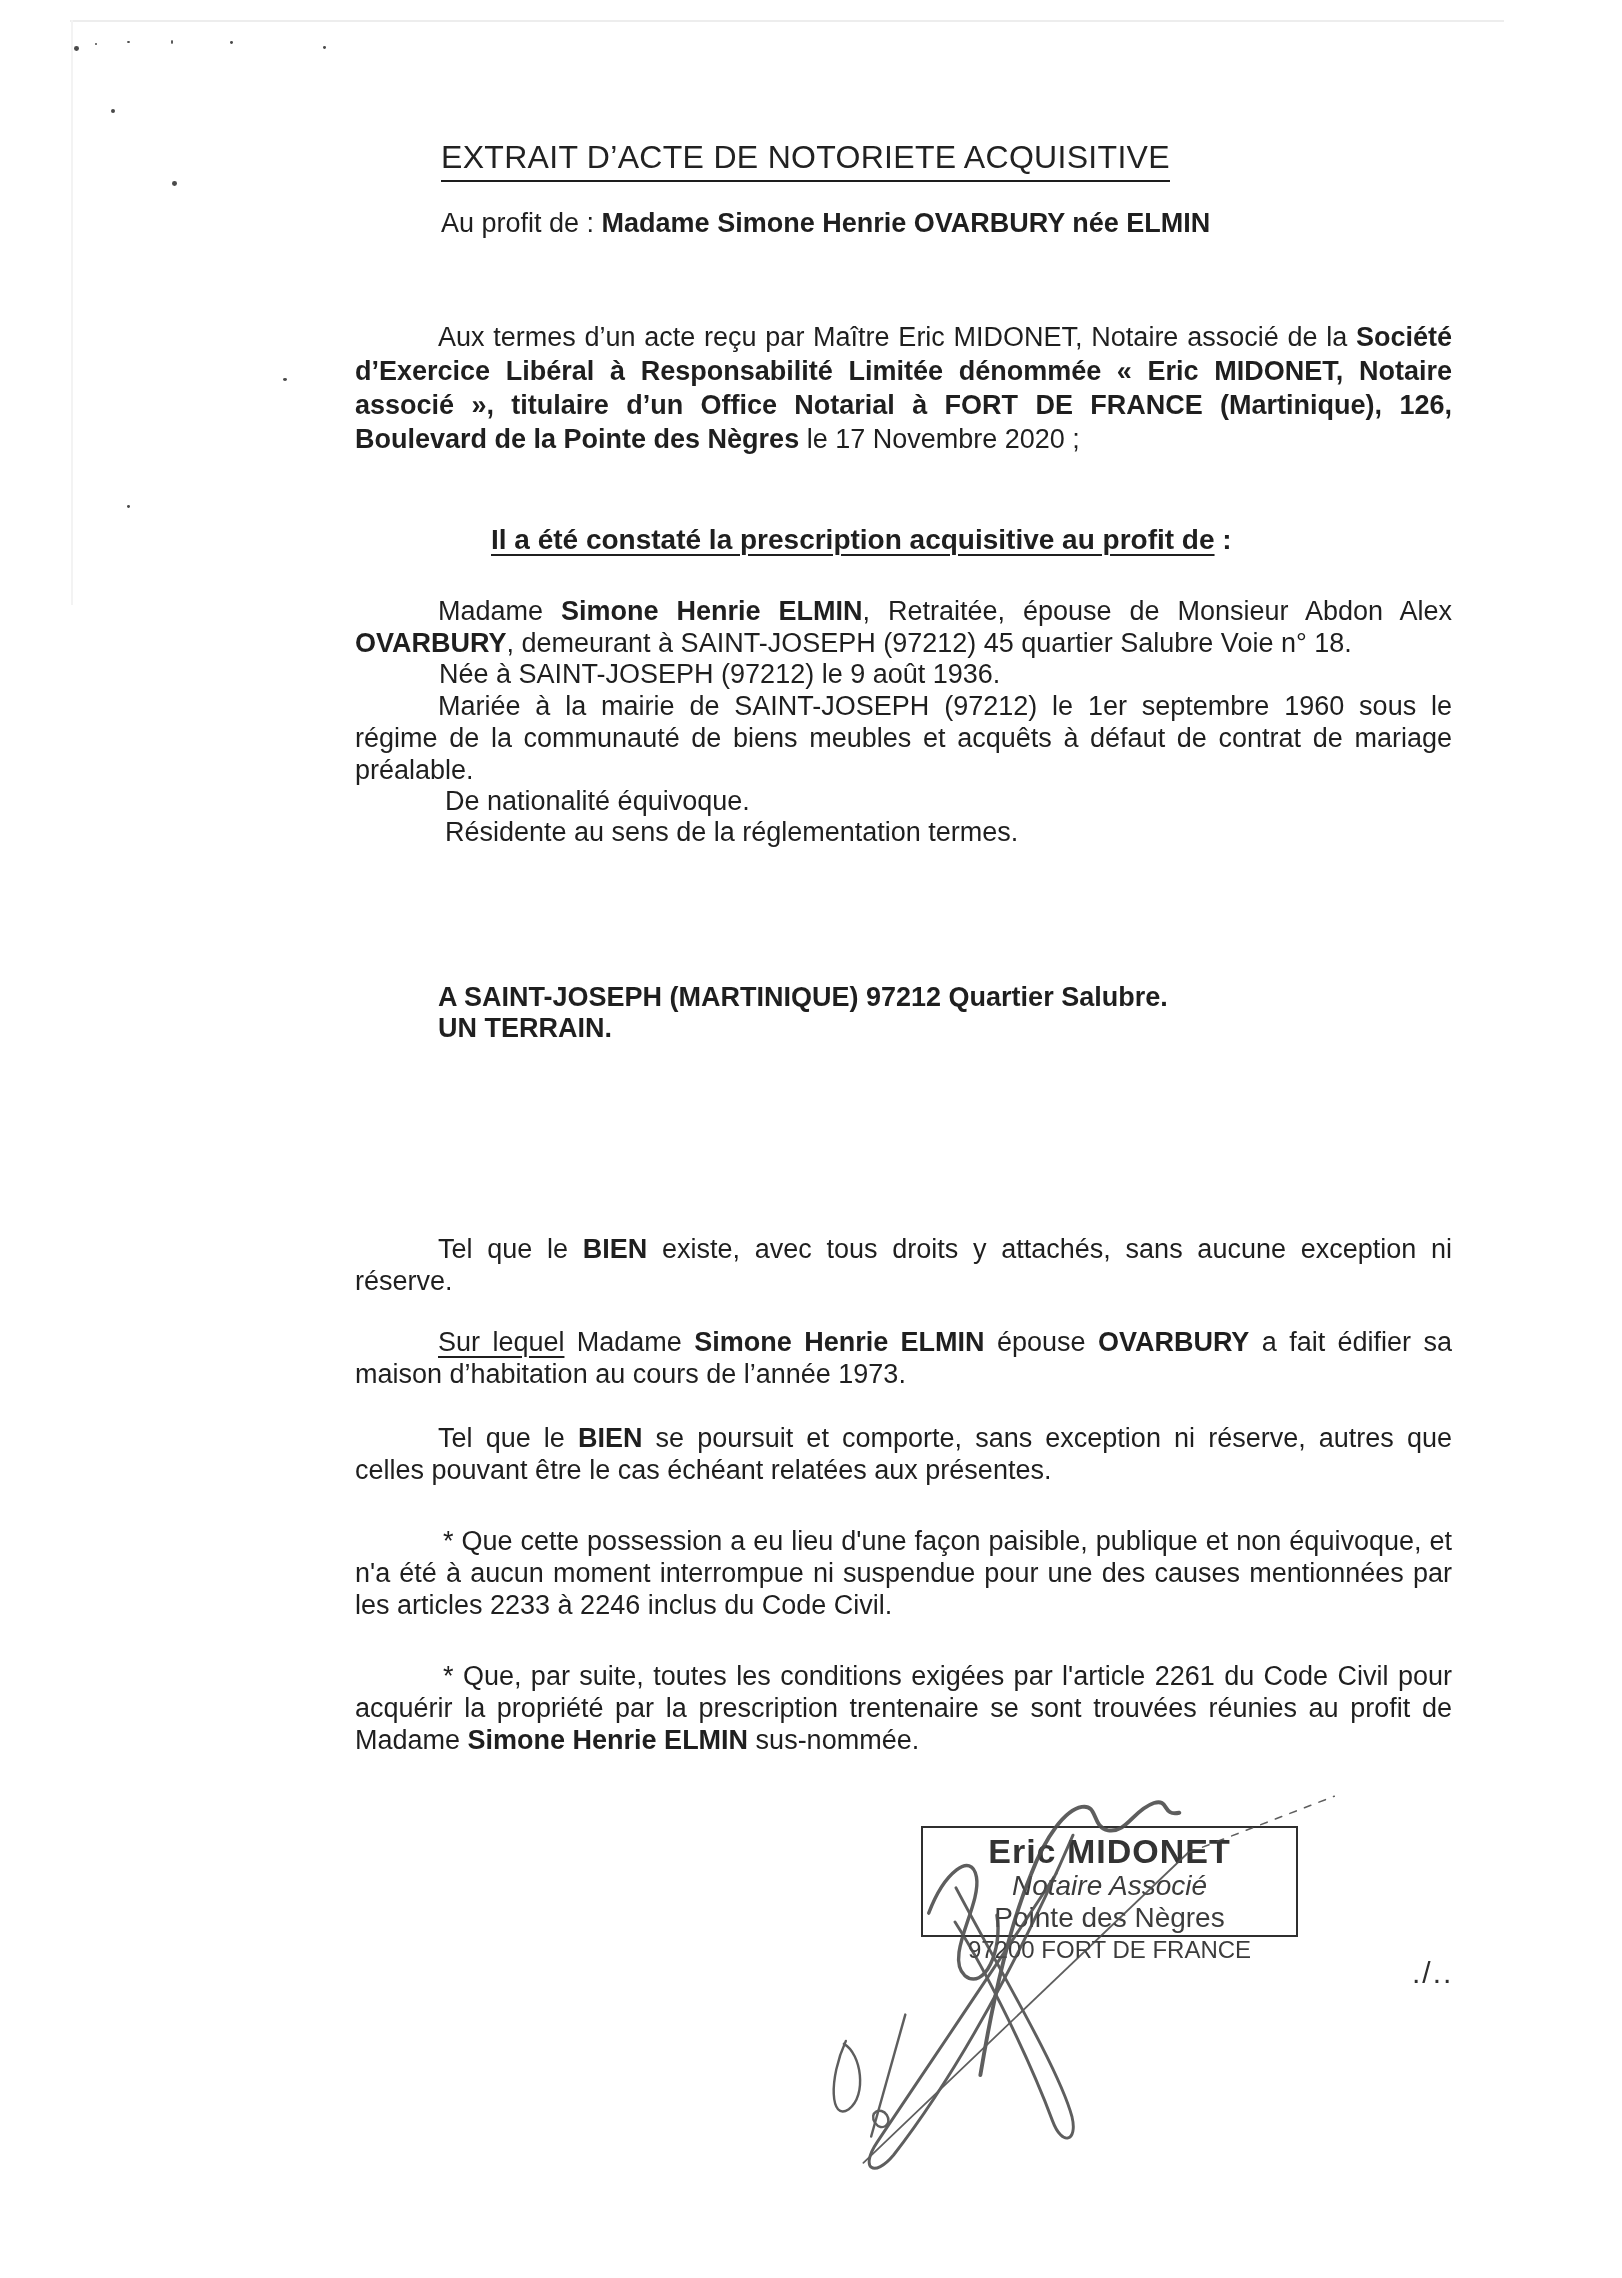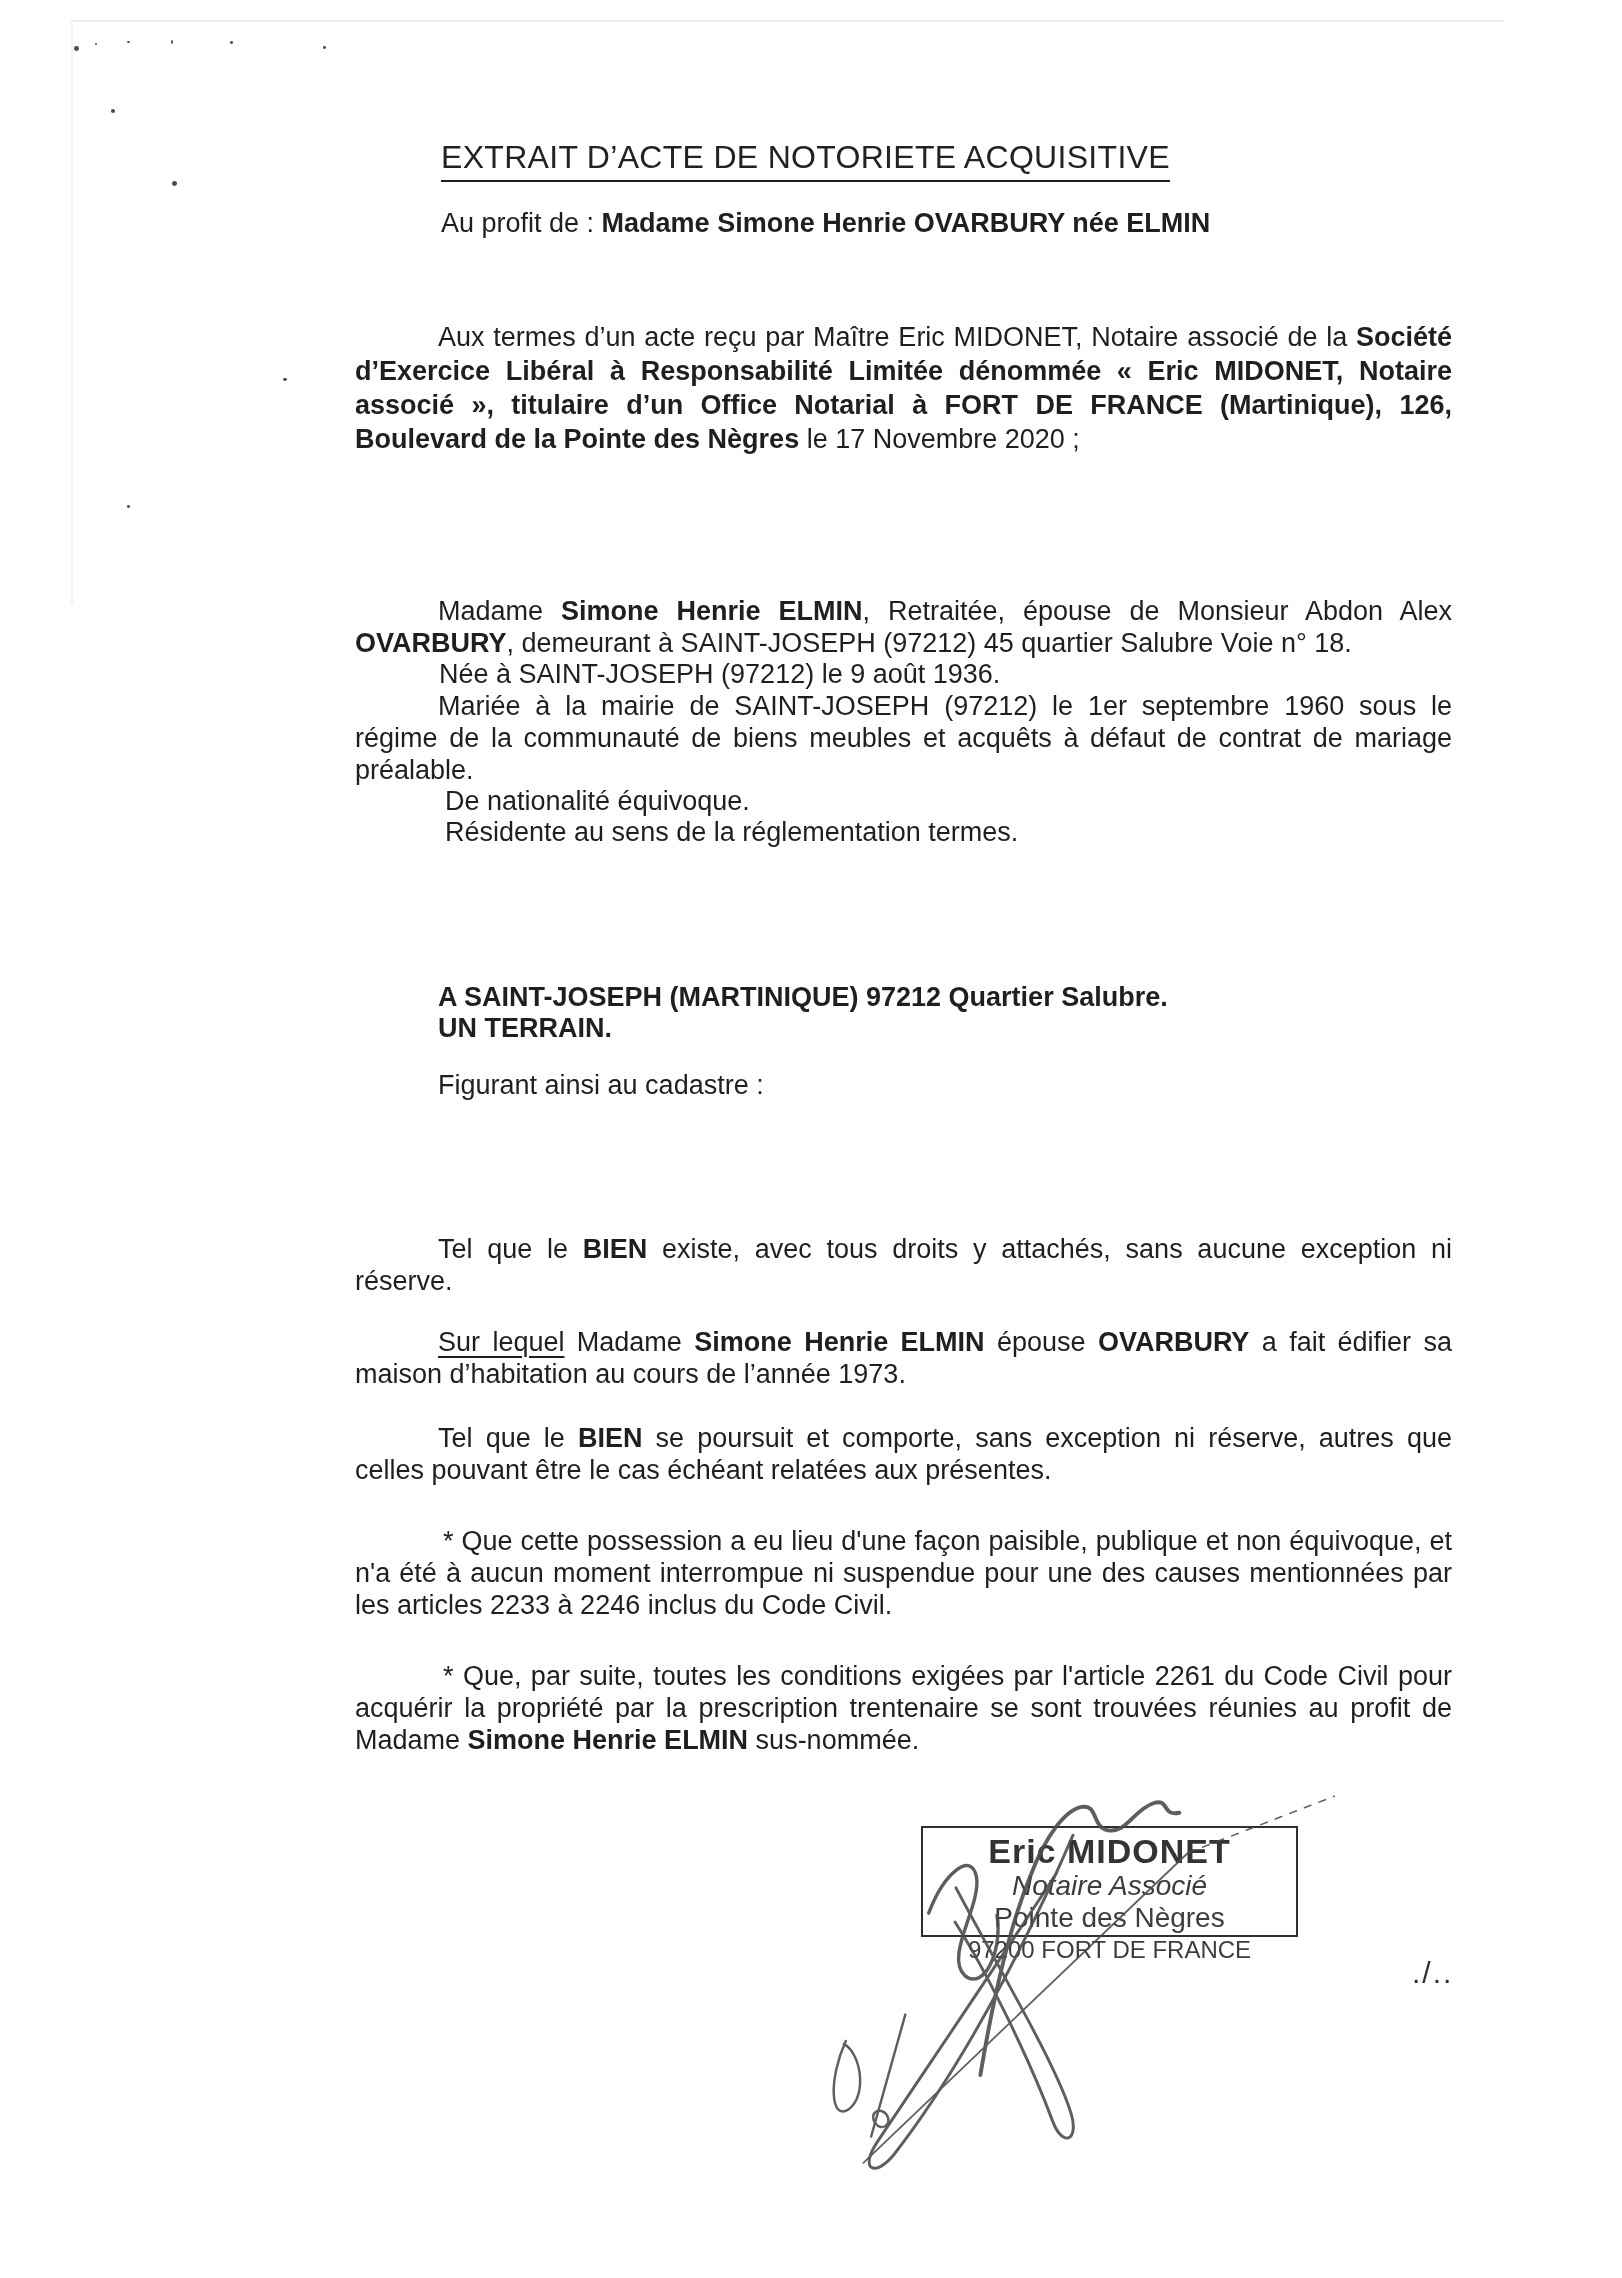--- a/index.html
+++ b/index.html
@@ -67,32 +67,32 @@
   <div class="speck" style="left:172px;top:181px;width:4.9px;height:4.9px;"></div>
   <div class="speck" style="left:283px;top:378px;width:3.9px;height:2.9px;"></div>
   <div class="speck" style="left:127px;top:505px;width:2.9px;height:2.9px;"></div>
 
   <div class="abs doc-title">EXTRAIT D’ACTE DE NOTORIETE ACQUISITIVE</div>
 
   <div class="abs beneficiary"><span>Au profit de : </span><span class="b">Madame Simone Henrie OVARBURY née ELMIN</span></div>
 
   <div class="abs para just" style="top:320px;line-height:34px;text-indent:83px;"><span>Aux termes d’un acte reçu par Maître Eric MIDONET, Notaire associé de la </span><span class="b">Société d’Exercice Libéral à Responsabilité Limitée dénommée « Eric MIDONET, Notaire associé », titulaire d’un Office Notarial à FORT DE FRANCE (Martinique), 126, Boulevard de la Pointe des Nègres</span><span> le 17 Novembre 2020 ;</span></div>
 
+  <div class="abs heading2"><span class="b u">Il a été constaté la prescription acquisitive au profit de</span><span class="b"> :</span></div>
 
   <div class="abs para just" style="top:595px;line-height:32px;text-indent:83px;"><span>Madame </span><span class="b">Simone Henrie ELMIN</span><span>, Retraitée, épouse de Monsieur Abdon Alex </span><span class="b">OVARBURY</span><span>, demeurant à SAINT-JOSEPH (97212) 45 quartier Salubre Voie n° 18.</span></div>
   <div class="abs para" style="top:658px;text-indent:84px;">Née à SAINT-JOSEPH (97212) le 9 août 1936.</div>
   <div class="abs para just" style="top:690px;line-height:32px;text-indent:83px;">Mariée à la mairie de SAINT-JOSEPH (97212) le 1er septembre 1960 sous le régime de la communauté de biens meubles et acquêts à défaut de contrat de mariage préalable.</div>
   <div class="abs para" style="top:785px;text-indent:90px;">De nationalité équivoque.</div>
   <div class="abs para" style="top:816px;text-indent:90px;">Résidente au sens de la réglementation termes.</div>
 
 
   <div class="abs para b" style="left:438px;top:981px;width:1014px;">A SAINT-JOSEPH (MARTINIQUE) 97212 Quartier Salubre.</div>
   <div class="abs para b" style="left:438px;top:1012px;width:1014px;">UN TERRAIN.</div>
 
-  <div class="abs para" style="left:438px;top:1069px;width:1014px;">Figurant ainsi au cadastre :</div>
 
 
   <div class="abs para just" style="top:1233px;text-indent:83px;"><span>Tel que le </span><span class="b">BIEN</span><span> existe, avec tous droits y attachés, sans aucune exception ni réserve.</span></div>
   <div class="abs para just" style="top:1326px;text-indent:83px;"><span class="u">Sur lequel</span><span> Madame </span><span class="b">Simone Henrie ELMIN</span><span> épouse </span><span class="b">OVARBURY</span><span> a fait édifier sa maison d’habitation au cours de l’année 1973.</span></div>
   <div class="abs para just" style="top:1422px;text-indent:83px;"><span>Tel que le </span><span class="b">BIEN</span><span> se poursuit et comporte, sans exception ni réserve, autres que celles pouvant être le cas échéant relatées aux présentes.</span></div>
   <div class="abs para just" style="top:1525px;text-indent:88px;">* Que cette possession a eu lieu d'une façon paisible, publique et non équivoque, et n'a été à aucun moment interrompue ni suspendue pour une des causes mentionnées par les articles 2233 à 2246 inclus du Code Civil.</div>
   <div class="abs para just" style="top:1660px;text-indent:88px;"><span>* Que, par suite, toutes les conditions exigées par l'article 2261 du Code Civil pour acquérir la propriété par la prescription trentenaire se sont trouvées réunies au profit de Madame </span><span class="b">Simone Henrie ELMIN</span><span> sus-nommée.</span></div>
 
   <div class="abs stamp">
     <div class="stamp-name">Eric MIDONET</div>

